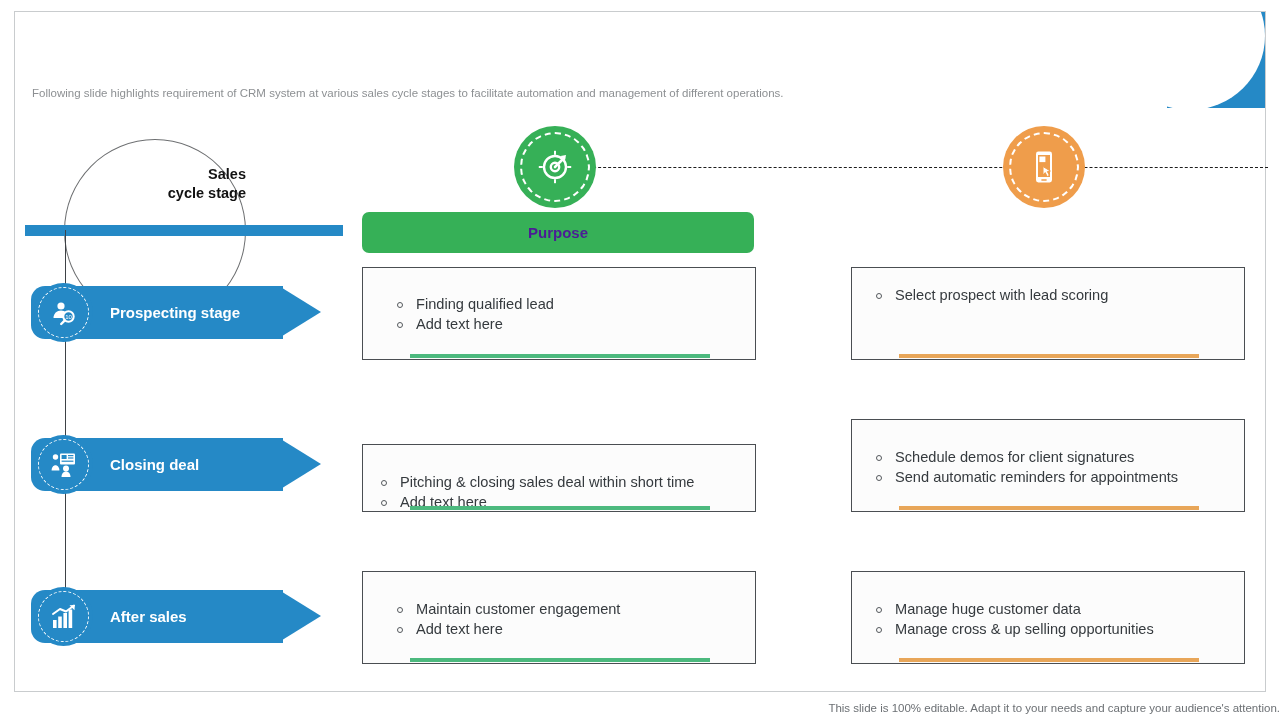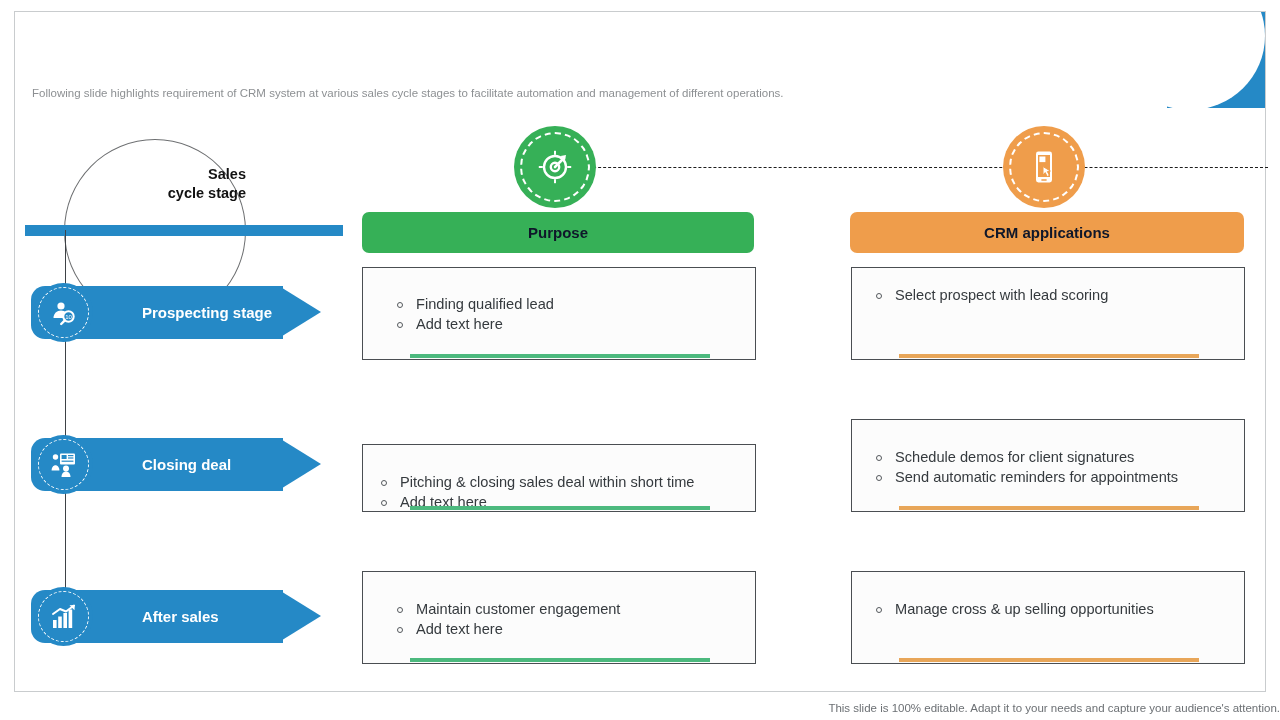--- a/index.html
+++ b/index.html
@@ -146,30 +146,29 @@
   }
   .stage .badge svg{position:relative;z-index:2;}
   .stage .label{
     position:absolute;
     left:79px;top:0;
     height:53px;
     display:flex;align-items:center;
     font-size:15px;
     font-weight:bold;
     color:#ffffff;
-    margin-left:32px;
   }
 
   
   .col-head{
     position:absolute;
     height:41px;
     border-radius:7px;
     display:flex;align-items:center;
-    color:#0f172a;
+    color:#4c1d95;
     font-size:15px;
     font-weight:bold;
   }
   .col-head .htext{width:100%;text-align:center;}
 
   .circ-icon{
     position:absolute;
     width:82px;height:82px;
     border-radius:50%;
     display:flex;align-items:center;justify-content:center;
@@ -332,23 +331,20 @@
 
   <div class="circ-icon" style="left:1003px;top:126px;background:#ef9d4b;">
     <svg width="36" height="36" viewBox="0 0 36 36">
       <rect x="10" y="2.5" width="16" height="31" rx="2.4" fill="#fff"></rect>
       <rect x="12" y="6" width="12" height="22" fill="#ef9d4b"></rect>
       <rect x="13.4" y="7.5" width="6" height="5.6" fill="#fff"></rect>
       <path d="M17 17.5 l0 8.5 l2.2 -2.4 l2 4 l2.2 -1.2 l-2 -3.8 l3 -0.6z" fill="#fff" stroke="#ef9d4b" stroke-width="1"></path>
       <rect x="15.2" y="30.3" width="5.6" height="1.4" rx="0.7" fill="#ef9d4b"></rect>
     </svg>
   </div>
-  <div class="col-head" style="left:850px;top:212px;width:394px;background:#ef9d4b;">
-    <span class="htext">CRM applications</span>
-  </div>
 
   <div class="card" style="left:362px;top:267px;width:394px;height:93px;">
     <ul style="padding:27px 0 0 30px;">
       <li>Finding qualified lead</li>
       <li>Add text here</li>
     </ul>
     <div class="accent" style="background:#4cb97e;"></div>
   </div>
   <div class="card" style="left:851px;top:267px;width:394px;height:93px;">
     <ul style="padding:18px 18px 0 20px;">
@@ -374,19 +370,20 @@
 
   <div class="card" style="left:362px;top:571px;width:394px;height:93px;">
     <ul style="padding:28px 0 0 30px;">
       <li>Maintain customer engagement</li>
       <li>Add text here</li>
     </ul>
     <div class="accent" style="background:#4cb97e;"></div>
   </div>
   <div class="card" style="left:851px;top:571px;width:394px;height:93px;">
     <ul style="padding:28px 0 0 20px;">
+      <li>Manage huge customer data</li>
       <li>Manage cross &amp; up selling opportunities</li>
     </ul>
     <div class="accent" style="background:#e8a659;"></div>
   </div>
 
   <div class="footer">This slide is 100% editable. Adapt it to your needs and capture your audience's attention.</div>
 </div>
 
 </body></html>

